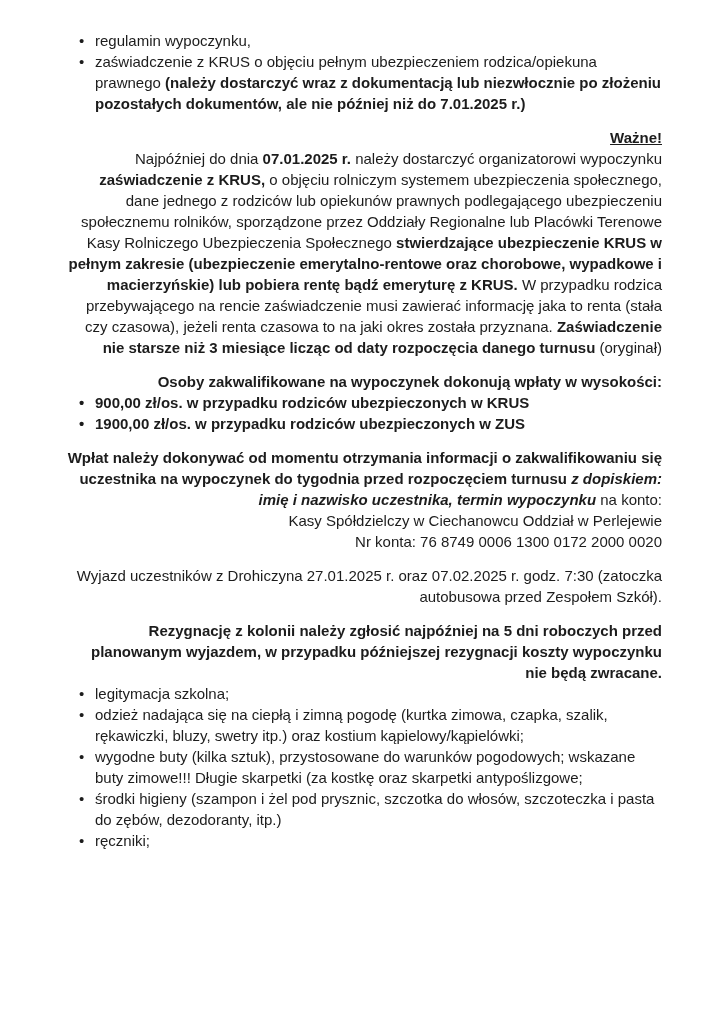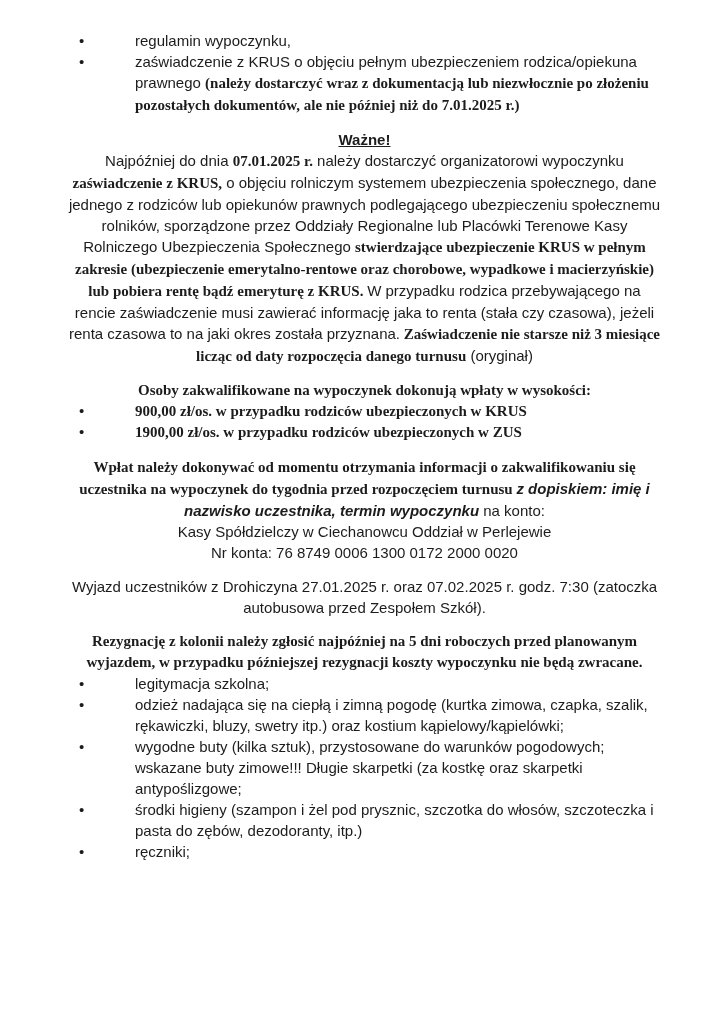--- a/index.html
+++ b/index.html
@@ -14,32 +14,32 @@
     width: 724px;
     height: 1024px;
     background: #ffffff;
     color: #1c1c1c;
     padding: 30px 62px 0 67px;
     font-size: 15px;
     line-height: 21px;
     overflow: hidden;
   }
   .gap { margin-top: 13px; }
-  .b  { font-weight: bold; font-family: Liberation Serif, serif; }
+  .b  { font-weight: bold; }
   .u  { }
   .bu { font-weight: bold; text-decoration: underline; }
   .bi { font-weight: bold; font-style: italic; }
   ul.blist { list-style: none; }
   ul.blist > li { display: flex; align-items: flex-start; }
   .bullet {
     flex: 0 0 28px;
     padding-left: 12px;
   }
-  .btext { flex: 1 1 auto; margin-left: 40px; }
-  p, .line { text-align: center; }
+  .btext { flex: 1 1 auto; }
+  p, .line { text-align: right; }
 </style>
 </head>
 <body>
 
 <main class="page">
 
   <ul class="blist">
     <li>
       <span class="bullet">•</span>
       <span class="btext"><span>regulamin wypoczynku,</span></span>

